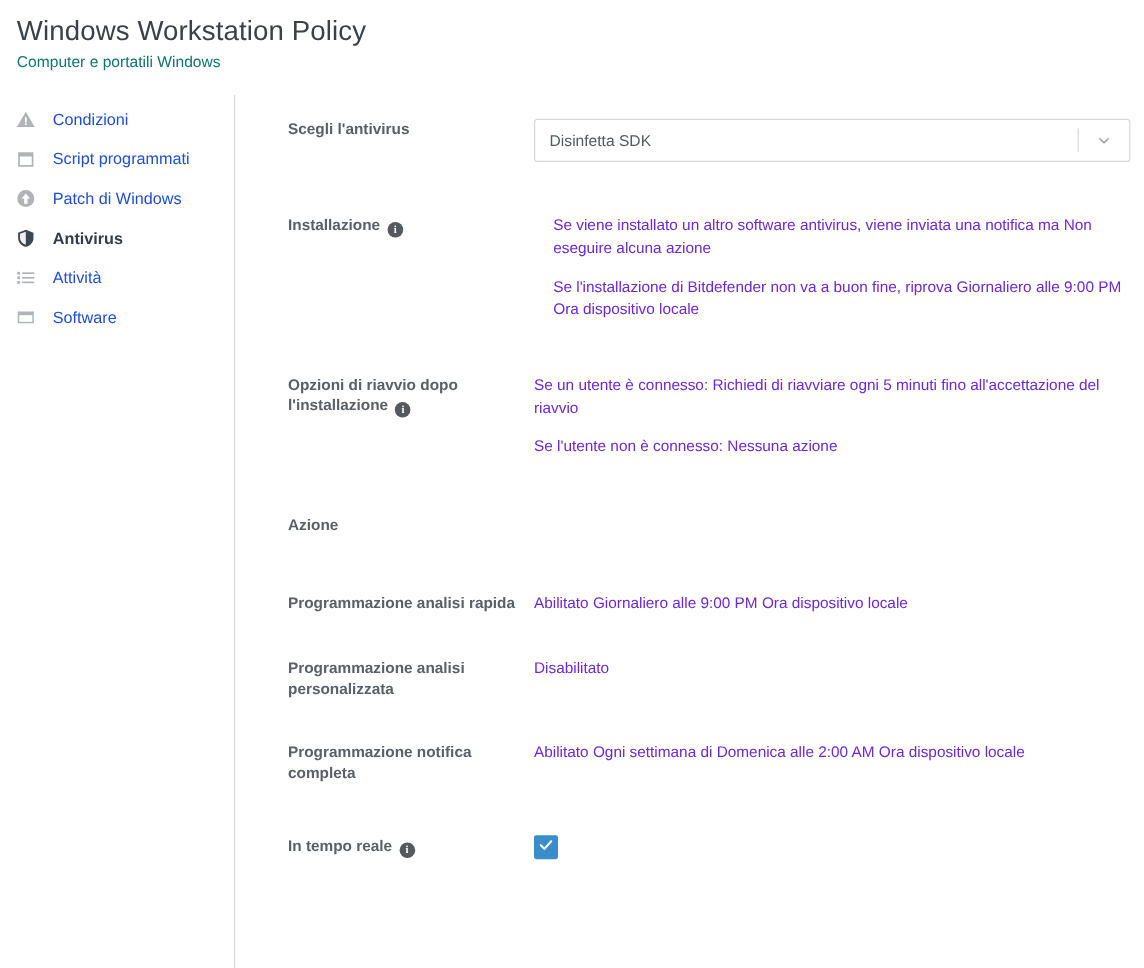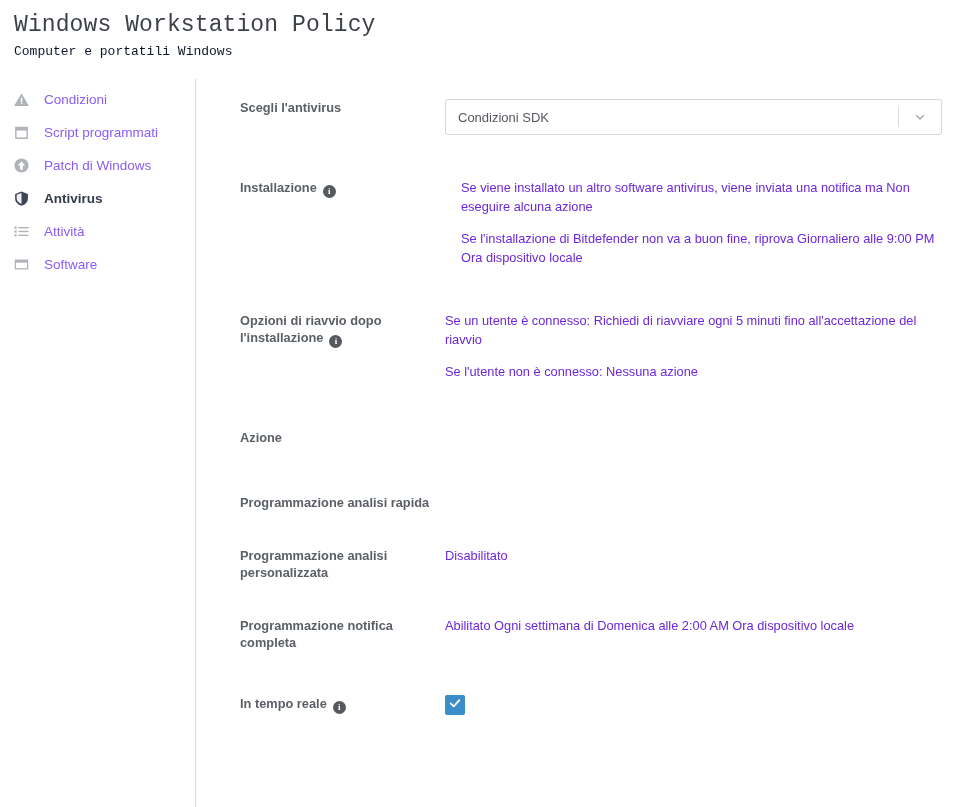--- a/index.html
+++ b/index.html
@@ -12,33 +12,32 @@
     height: 807px;
     font-family: "Liberation Sans", sans-serif;
     color: #4a4f55;
     overflow: hidden;
     position: relative;
   }
 
   
   .page-header {
     padding: 10px 0 0 14px;
-    font-family: Liberation Mono, monospace;
   }
   .page-title {
     font-size: 23px;
     font-weight: 400;
     color: #3c4148;
     line-height: 30px;
     letter-spacing: 0.1px;
   }
   .page-subtitle {
     font-size: 13px;
     font-weight: 400;
-    color: #0f172a;
+    color: #0f766e;
     line-height: 18px;
     margin-top: 3px;
   }
 
   
   .body-split {
     display: flex;
     align-items: flex-start;
     margin-top: 18px;
     position: relative;
@@ -64,21 +63,21 @@
     height: 18px;
     flex: 0 0 18px;
     display: flex;
     align-items: center;
     justify-content: center;
     color: #b0b4b9;
   }
   .sidebar-item.active .sidebar-icon { color: #3c4654; }
   .sidebar-label {
     font-size: 13.5px;
-    color: #8b5cf6;
+    color: #1d4ed8;
     line-height: 18px;
     white-space: nowrap;
   }
   .sidebar-item.active .sidebar-label {
     color: #333c49;
     font-weight: bold;
   }
 
   
   .v-divider {
@@ -285,21 +284,21 @@
   </nav>
 
   <section class="form-area">
 
     <div class="row row-antivirus">
       <div class="row-label">
         <span class="lbl-text">Scegli l'antivirus</span>
       </div>
       <div class="row-value">
         <div class="select-box">
-          <span class="select-value">Condizioni SDK</span>
+          <span class="select-value">Disinfetta SDK</span>
           <span class="select-sep"></span>
           <span class="select-arrow">
             <svg width="14" height="14" viewBox="0 0 24 24" fill="none" stroke="currentColor" stroke-width="2.1" stroke-linecap="round" stroke-linejoin="round">
                 <polyline points="6 9.5 12 15.5 18 9.5"></polyline>
               </svg>
           </span>
         </div>
       </div>
     </div>
 
@@ -326,20 +325,23 @@
     <div class="row row-action">
       <div class="row-label">
         <span class="lbl-text">Azione</span>
       </div>
     </div>
 
     <div class="row row-quick">
       <div class="row-label">
         <span class="lbl-text">Programmazione analisi rapida</span>
       </div>
+      <div class="row-value">
+        <div class="link-line">Abilitato Giornaliero alle 9:00 PM Ora dispositivo locale</div>
+      </div>
     </div>
 
     <div class="row row-custom">
       <div class="row-label">
         <span class="lbl-text">Programmazione analisi personalizzata</span>
       </div>
       <div class="row-value">
         <div class="link-line">Disabilitato</div>
       </div>
     </div>

